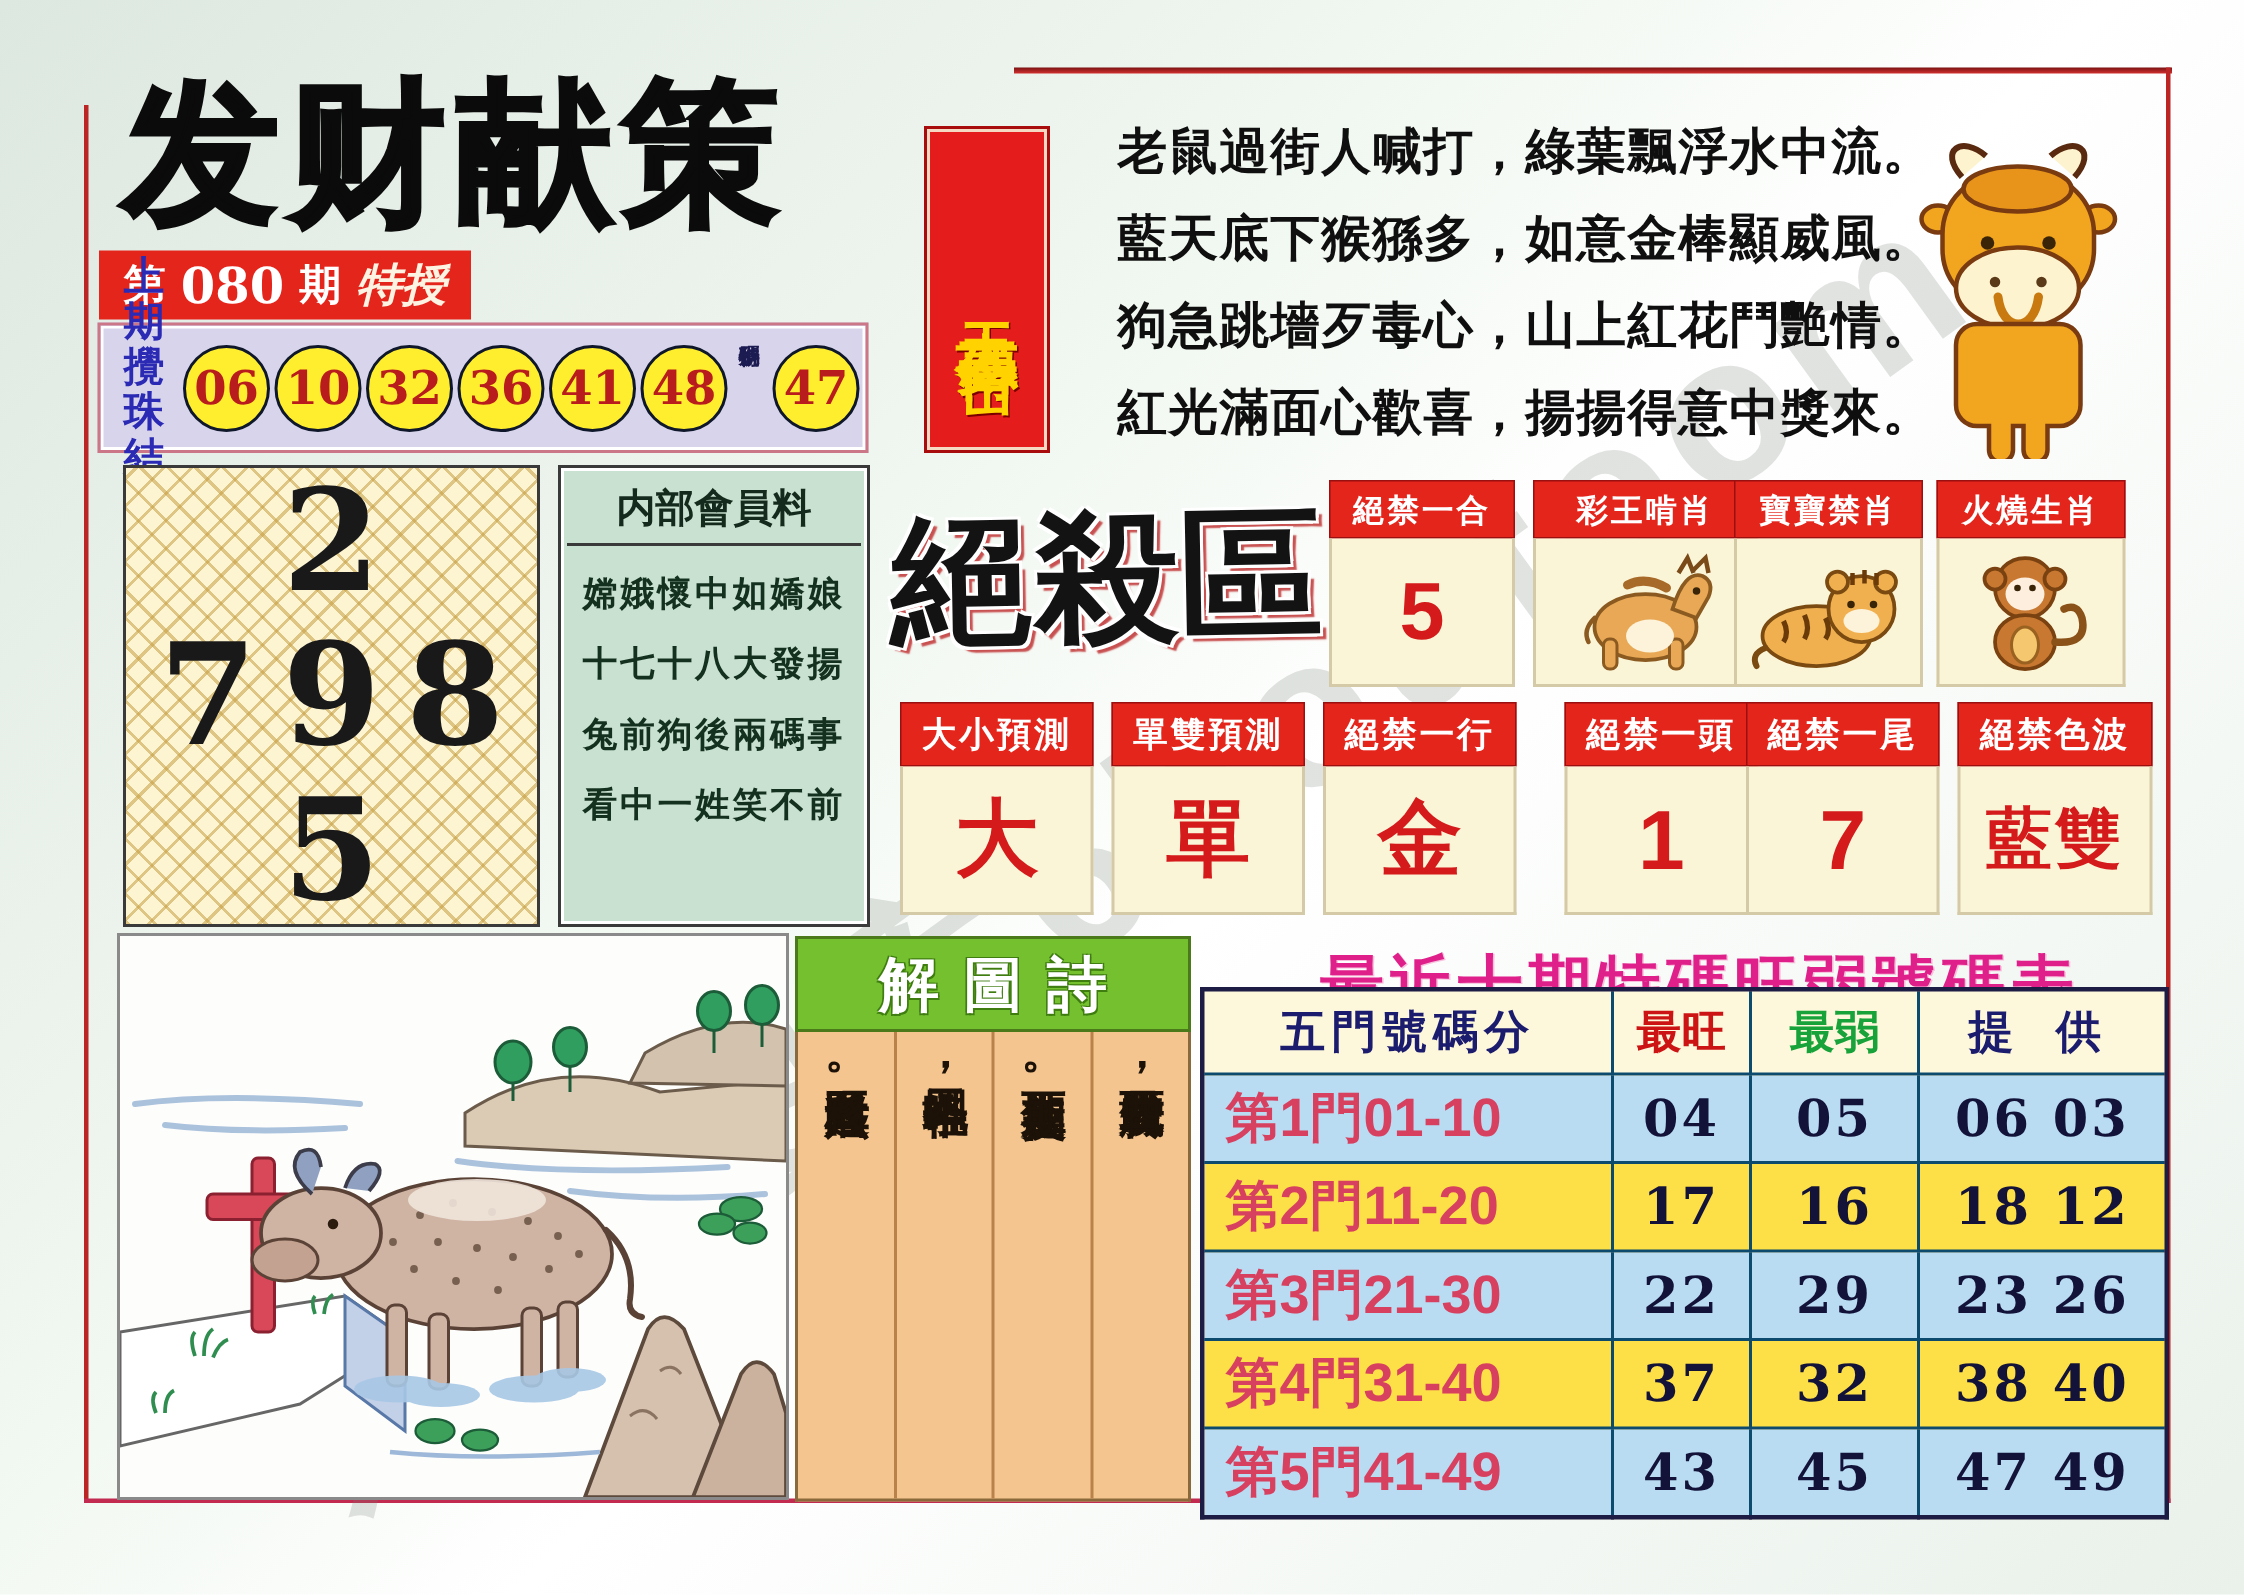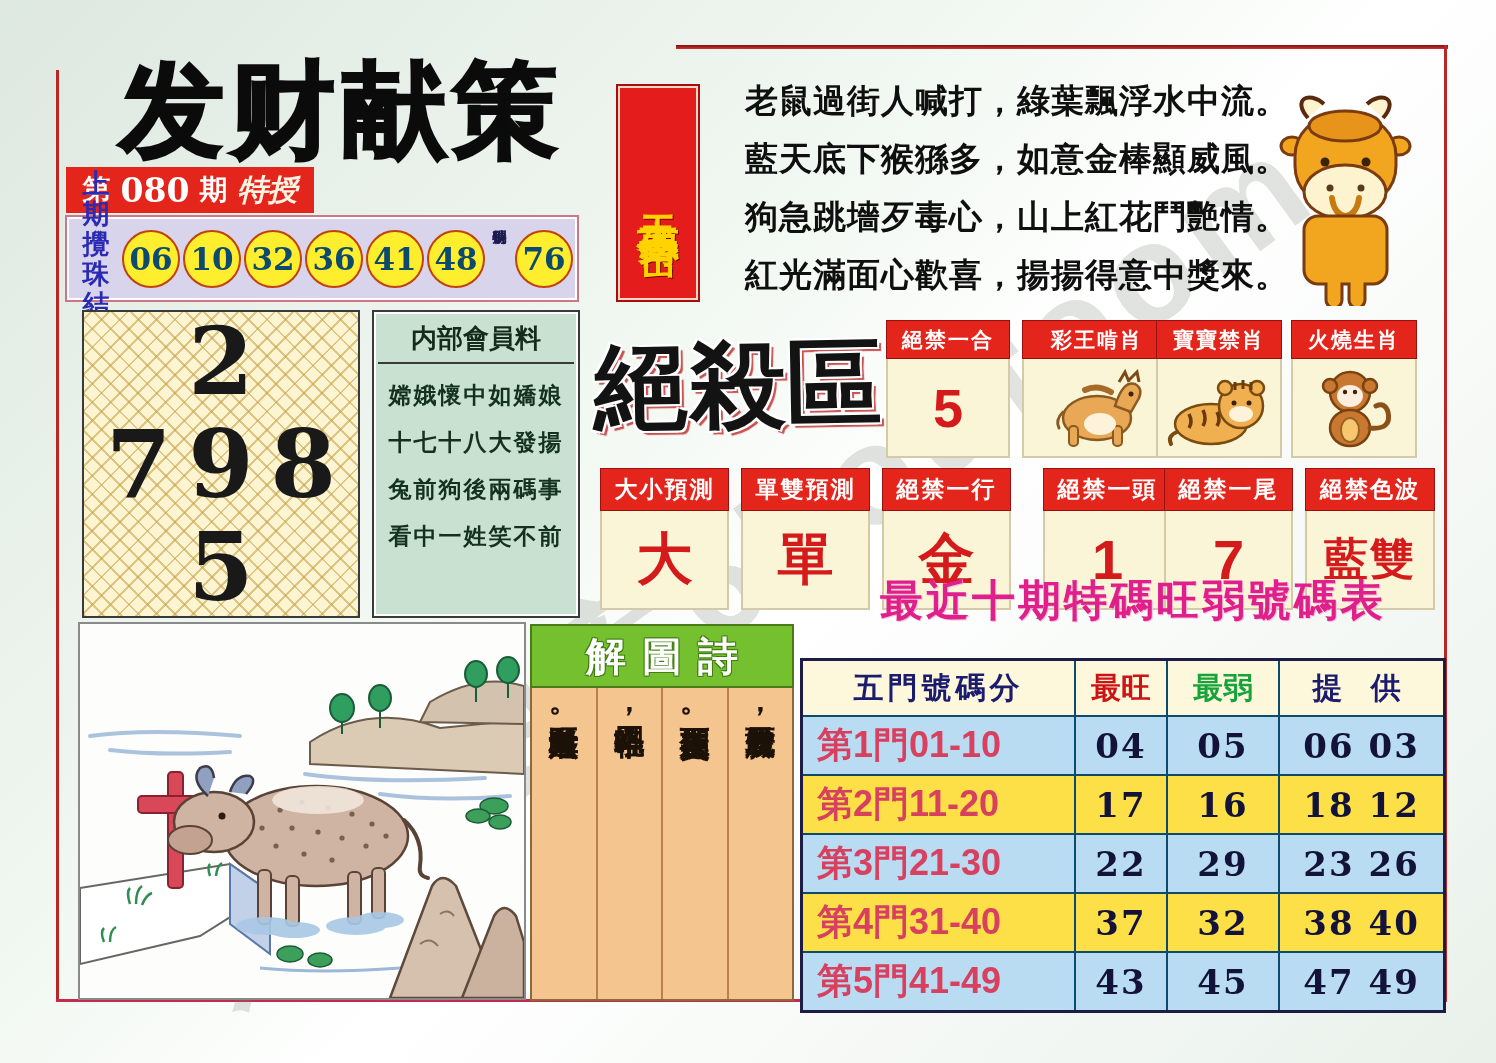--- a/index.html
+++ b/index.html
@@ -11,40 +11,40 @@
 
   
   .line{background:#bb2524;}
   .line-left{left:56px;top:70px;width:3px;height:932px;}
   .line-top{left:676px;top:45px;width:772px;height:4px;background:linear-gradient(#7a1212,#d23030);}
   .line-right{left:1444px;top:45px;width:3px;height:957px;}
   .line-bottom{left:56px;top:999px;width:1391px;height:3px;background:#c22a50;}
 
   
   .main-title{left:82px;top:52px;width:520px;height:118px;
-    font-family:Liberation Serif, serif;font-weight:900;font-size:104px;line-height:118px;
-    color:#0b0b0b;letter-spacing:7px;-webkit-text-stroke:3px #0b0b0b;white-space:nowrap;text-align:center;}
+    font-family:Liberation Mono, monospace;font-weight:900;font-size:104px;line-height:118px;
+    color:#0b0b0b;letter-spacing:7px;-webkit-text-stroke:3px #0b0b0b;white-space:nowrap;}
 
   
   .issue-bar{left:66px;top:167px;width:248px;height:46px;background:#e4251c;
     display:flex;align-items:center;justify-content:center;gap:10px;color:#fff;}
   .issue-bar .zh{font-size:28px;font-weight:800;}
   .issue-bar .num{font-family:"DejaVu Serif",serif;font-size:33px;font-weight:700;}
   .issue-bar .tag{font-family:"DejaVu Serif",serif;font-style:italic;font-size:30px;font-weight:700;color:#fdf3e2;}
 
   
   .result-box{left:65px;top:215px;width:514px;height:87px;background:#d8d4ec;
     border:2px solid #cc7788;box-shadow:inset 0 0 0 2px #ffffff;
     display:flex;align-items:center;padding:0 4px;box-sizing:border-box;}
   .result-label{width:98px;color:#2a2ab4;font-weight:800;font-size:27px;line-height:30px;
     letter-spacing:1px;text-align:center;}
   .balls{display:flex;align-items:center;gap:3px;}
-  .ball{width:54px;height:54px;border-radius:50%;background:#ffee2e;border:2px solid #c2410c;
+  .ball{width:54px;height:54px;border-radius:50%;background:#ffee2e;border:2px solid #0f172a;
     display:flex;align-items:center;justify-content:center;
-    font-family:"DejaVu Serif",serif;font-size:31px;font-weight:700;color:#0c4a6e;}
+    font-family:"DejaVu Serif",serif;font-size:31px;font-weight:700;color:#b91c1c;}
   .special-label{height:80px;font-size:14px;font-weight:700;color:#1c1c52;margin:0 3px;
     display:flex;align-items:center;}
 
   
   .number-grid{left:82px;top:310px;width:278px;height:308px;border:2px solid #3a3a3a;box-sizing:border-box;
     background:
       repeating-linear-gradient(45deg,rgba(198,158,66,.55) 0 2px,transparent 2px 13px),
       repeating-linear-gradient(-45deg,rgba(198,158,66,.55) 0 2px,transparent 2px 13px),
       #fdf5d2;
     display:flex;flex-direction:column;justify-content:space-between;
@@ -84,21 +84,21 @@
   .pbox .bd{background:#fbf5d8;border:2px solid #d5caa8;border-top:none;
     display:flex;align-items:center;justify-content:center;color:#d41a1a;font-weight:800;}
   .forbid .hd{height:37px;font-size:21px;}
   .forbid .bd{height:97px;}
   .pred .hd{height:41px;font-size:23px;}
   .pred .bd{height:97px;font-size:56px;}
   .pred .bd.two{font-size:44px;letter-spacing:2px;}
   .val-big{font-size:54px;}
 
   
-  .hc-title{left:818px;top:572px;width:630px;height:50px;text-align:center;
+  .hc-title{left:818px;top:628px;width:630px;height:50px;text-align:center;
     color:#df1f8a;font-size:43px;font-weight:900;letter-spacing:3px;white-space:nowrap;
     text-shadow:1px 1px 0 #f8c0dd;}
   .hc-table{left:800px;top:658px;width:646px;background:#fdf8dc;border:3px solid #1c1c44;
     border-collapse:collapse;table-layout:fixed;}
   .hc-table td{border:2px solid #0c4a6e;height:57px;padding:0;text-align:center;overflow:hidden;}
   .hc-table tr.hd td{height:54px;}
   .hd-gate{color:#1c1c6e;font-size:30px;font-weight:800;letter-spacing:4px;}
   .hd-hot{color:#cc1414;font-size:30px;font-weight:800;}
   .hd-cold{color:#17a339;font-size:30px;font-weight:800;}
   .hd-prov{color:#1c1c6e;font-size:30px;font-weight:800;letter-spacing:10px;}
@@ -156,21 +156,21 @@
       <div>珠結果</div>
     </div>
     <div class="balls">
       <div class="ball">06</div>
       <div class="ball">10</div>
       <div class="ball">32</div>
       <div class="ball">36</div>
       <div class="ball">41</div>
       <div class="ball">48</div>
       <div class="special-label vtext">特別號碼</div>
-      <div class="ball">76</div>
+      <div class="ball">47</div>
     </div>
   </div>
 
   <div class="abs number-grid">
     <div class="ng-row">2</div>
     <div class="ng-row ng-mid">
       <span>7</span>
       <span>9</span>
       <span>8</span>
     </div>

